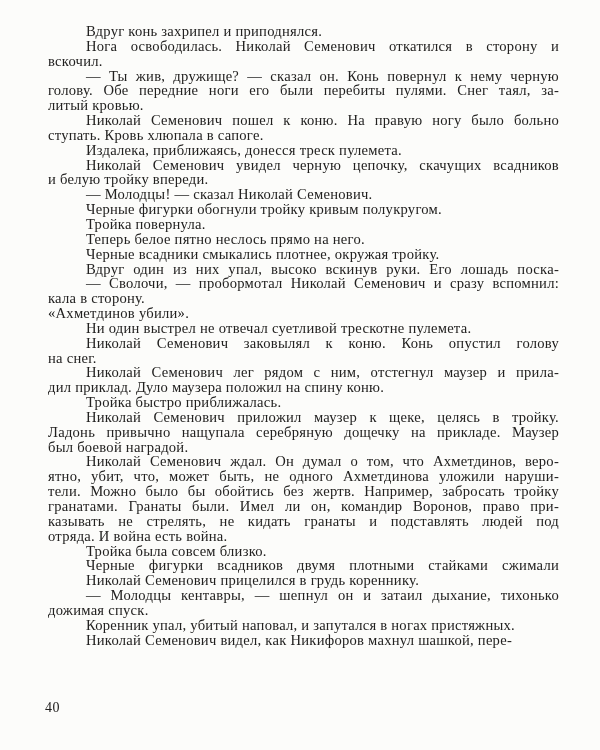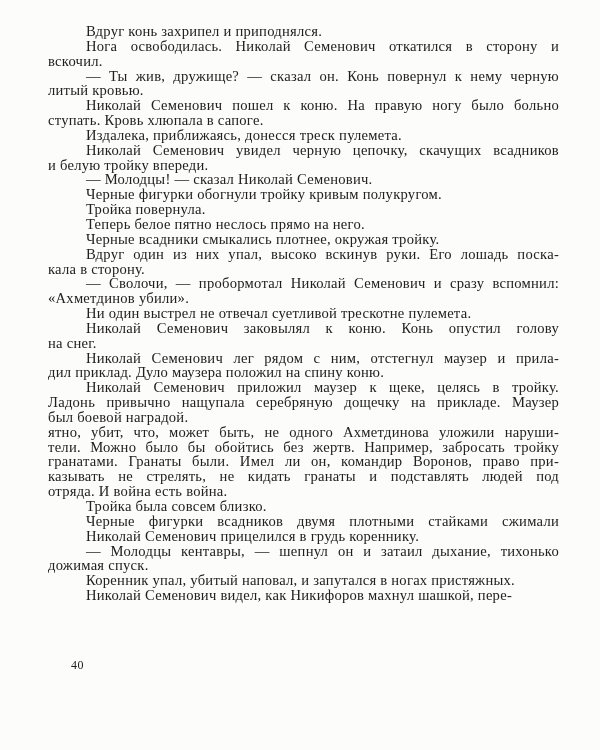--- a/index.html
+++ b/index.html
@@ -34,60 +34,62 @@
   }
   .line.last {
     text-align-last: left;
   }
   .line.indent {
     text-indent: 38px;
   }
   .page-number {
     position: absolute;
     left: 45px;
-    top: 658px;
-    font-size: 12px;
+    top: 700px;
+    font-size: 14px;
     line-height: 15px;
     letter-spacing: 0.5px;
     color: #222120;
-    margin-left: 26px;
   }
 </style>
 </head>
 <body>
 
 <div class="page">
   <div class="text-block" id="text-block">
       <div class="line indent last">Вдруг конь захрипел и приподнялся.</div>
       <div class="line indent">Нога освободилась. Николай Семенович откатился в сторону и</div>
       <div class="line last">вскочил.</div>
       <div class="line indent">— Ты жив, дружище? — сказал он. Конь повернул к нему черную</div>
+      <div class="line">голову. Обе передние ноги его были перебиты пулями. Снег таял, за-</div>
       <div class="line last">литый кровью.</div>
       <div class="line indent">Николай Семенович пошел к коню. На правую ногу было больно</div>
       <div class="line last">ступать. Кровь хлюпала в сапоге.</div>
       <div class="line indent last">Издалека, приближаясь, донесся треск пулемета.</div>
       <div class="line indent">Николай Семенович увидел черную цепочку, скачущих всадников</div>
       <div class="line last">и белую тройку впереди.</div>
       <div class="line indent last">— Молодцы! — сказал Николай Семенович.</div>
       <div class="line indent last">Черные фигурки обогнули тройку кривым полукругом.</div>
       <div class="line indent last">Тройка повернула.</div>
       <div class="line indent last">Теперь белое пятно неслось прямо на него.</div>
       <div class="line indent last">Черные всадники смыкались плотнее, окружая тройку.</div>
       <div class="line indent">Вдруг один из них упал, высоко вскинув руки. Его лошадь поска-</div>
+      <div class="line indent">— Сволочи, — пробормотал Николай Семенович и сразу вспомнил:</div>
       <div class="line last">кала в сторону.</div>
-      <div class="line indent">— Сволочи, — пробормотал Николай Семенович и сразу вспомнил:</div>
       <div class="line last">«Ахметдинов убили».</div>
       <div class="line indent last">Ни один выстрел не отвечал суетливой трескотне пулемета.</div>
       <div class="line indent">Николай Семенович заковылял к коню. Конь опустил голову</div>
       <div class="line last">на снег.</div>
       <div class="line indent">Николай Семенович лег рядом с ним, отстегнул маузер и прила-</div>
       <div class="line last">дил приклад. Дуло маузера положил на спину коню.</div>
+      <div class="line indent last">Тройка быстро приближалась.</div>
       <div class="line indent">Николай Семенович приложил маузер к щеке, целясь в тройку.</div>
       <div class="line">Ладонь привычно нащупала серебряную дощечку на прикладе. Маузер</div>
       <div class="line last">был боевой наградой.</div>
+      <div class="line indent">Николай Семенович ждал. Он думал о том, что Ахметдинов, веро-</div>
       <div class="line">ятно, убит, что, может быть, не одного Ахметдинова уложили наруши-</div>
       <div class="line">тели. Можно было бы обойтись без жертв. Например, забросать тройку</div>
       <div class="line">гранатами. Гранаты были. Имел ли он, командир Воронов, право при-</div>
       <div class="line">казывать не стрелять, не кидать гранаты и подставлять людей под</div>
       <div class="line last">отряда. И война есть война.</div>
       <div class="line indent last">Тройка была совсем близко.</div>
       <div class="line indent">Черные фигурки всадников двумя плотными стайками сжимали</div>
       <div class="line indent last">Николай Семенович прицелился в грудь кореннику.</div>
       <div class="line indent">— Молодцы кентавры, — шепнул он и затаил дыхание, тихонько</div>
       <div class="line last">дожимая спуск.</div>

